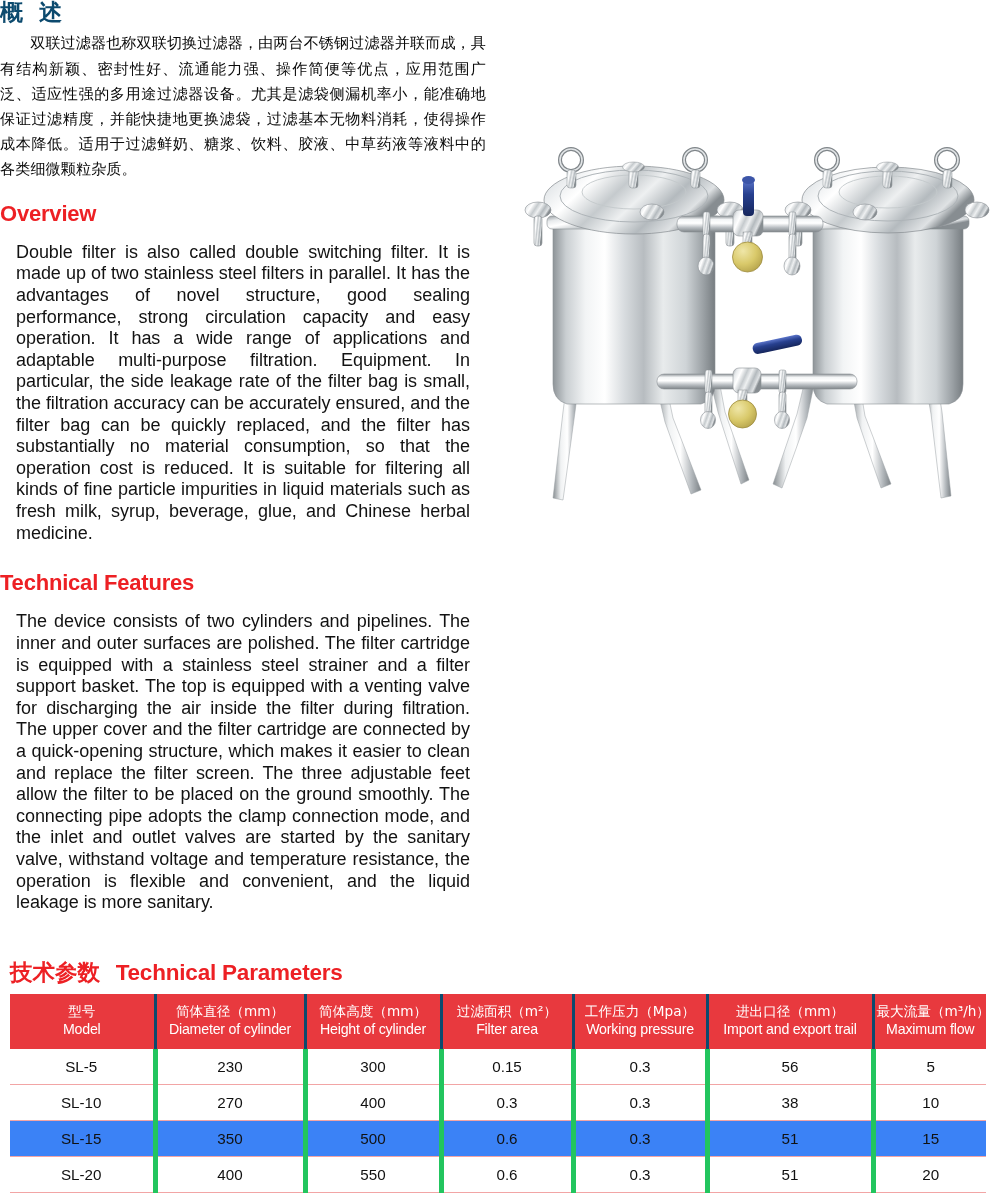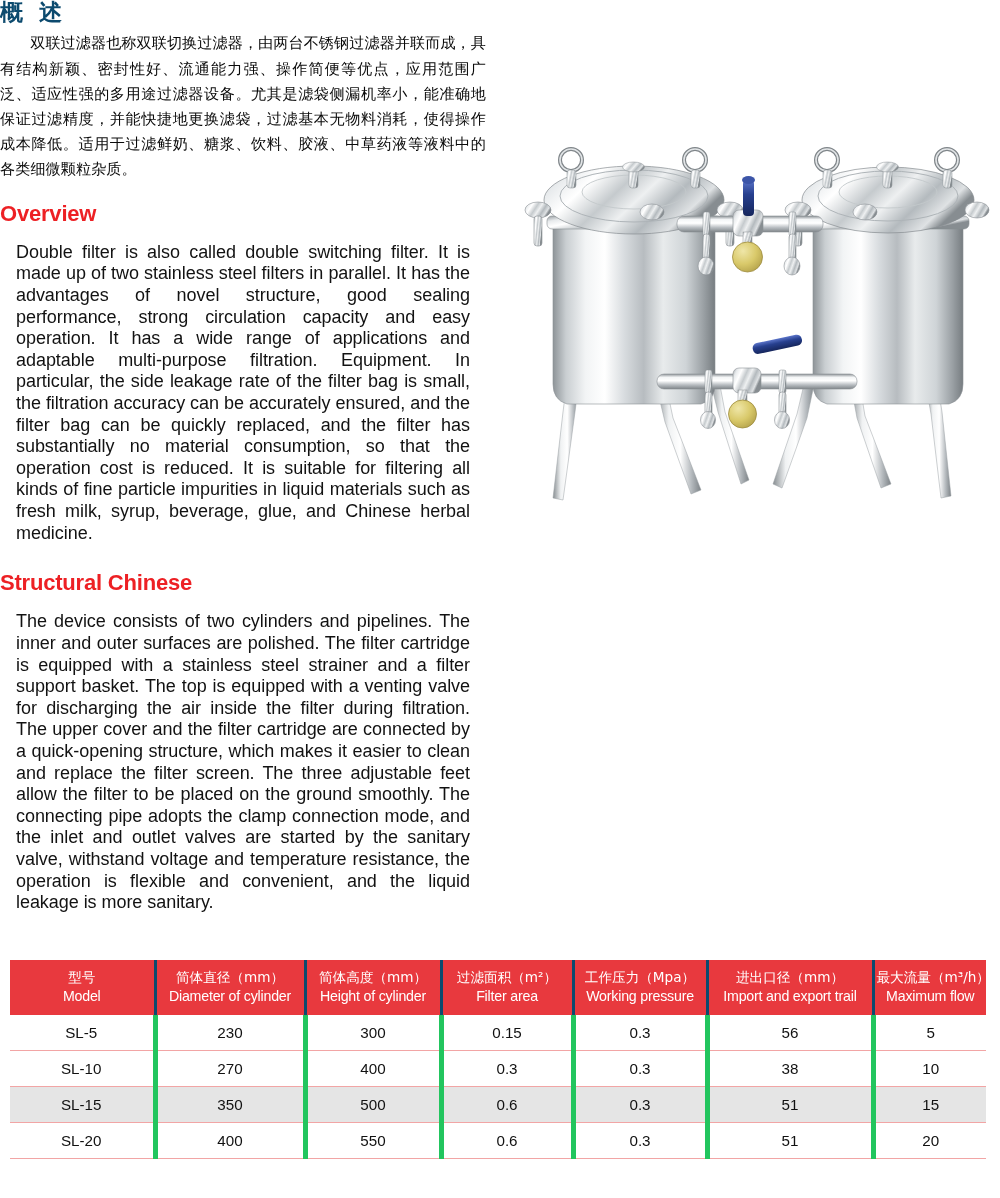--- a/index.html
+++ b/index.html
@@ -137,42 +137,42 @@
   }
   table.params tbody td {
     border-right: 5px solid #22c55e;
     border-bottom: 1px solid #F2A5A5;
     font-size: 15.2px;
     height: 33px;
     color: #111111;
     background: #ffffff;
   }
   table.params tbody td:last-child { border-right: none; }
-  table.params tbody tr.alt td { background: #e5e5e5; }
+  table.params tbody tr.alt td { background: #3b82f6; }
 </style>
 </head>
 <body>
 
 <div class="page">
 
   <div class="text-col">
 
     <div class="block-overview-cn">
       <h2 class="h-cn">概 述</h2>
       <p class="cn">双联过滤器也称双联切换过滤器，由两台不锈钢过滤器并联而成，具有结构新颖、密封性好、流通能力强、操作简便等优点，应用范围广泛、适应性强的多用途过滤器设备。尤其是滤袋侧漏机率小，能准确地保证过滤精度，并能快捷地更换滤袋，过滤基本无物料消耗，使得操作成本降低。适用于过滤鲜奶、糖浆、饮料、胶液、中草药液等液料中的各类细微颗粒杂质。</p>
     </div>
 
     <div class="block-overview-en">
       <h2 class="h-en">Overview</h2>
       <p class="en">Double filter is also called double switching filter. It is made up of two stainless steel filters in parallel. It has the advantages of novel structure, good sealing performance, strong circulation capacity and easy operation. It has a wide range of applications and adaptable multi-purpose filtration. Equipment. In particular, the side leakage rate of the filter bag is small, the filtration accuracy can be accurately ensured, and the filter bag can be quickly replaced, and the filter has substantially no material consumption, so that the operation cost is reduced. It is suitable for filtering all kinds of fine particle impurities in liquid materials such as fresh milk, syrup, beverage, glue, and Chinese herbal medicine.</p>
     </div>
 
 
     <div class="block-struct-en">
-      <h2 class="h-en">Structural Chinese</h2>
+      <h2 class="h-en">Technical Features</h2>
       <p class="en">The device consists of two cylinders and pipelines. The inner and outer surfaces are polished. The filter cartridge is equipped with a stainless steel strainer and a filter support basket. The top is equipped with a venting valve for discharging the air inside the filter during filtration. The upper cover and the filter cartridge are connected by a quick-opening structure, which makes it easier to clean and replace the filter screen. The three adjustable feet allow the filter to be placed on the ground smoothly. The connecting pipe adopts the clamp connection mode, and the inlet and outlet valves are started by the sanitary valve, withstand voltage and temperature resistance, the operation is flexible and convenient, and the liquid leakage is more sanitary.</p>
     </div>
 
   </div>
 
   <div class="photo">
     <svg viewBox="0 0 490 400" xmlns="http://www.w3.org/2000/svg" role="img">
       <defs>
         <linearGradient id="steelV" x1="0" y1="0" x2="1" y2="0">
           <stop offset="0%" stop-color="#8e9498"></stop>
@@ -330,20 +330,21 @@
           <rect x="200" y="280" width="7" height="24" rx="3"></rect>
           <ellipse cx="203" cy="308" rx="7.5" ry="8.5"></ellipse>
           <rect x="274" y="280" width="7" height="24" rx="3"></rect>
           <ellipse cx="277" cy="308" rx="7.5" ry="8.5"></ellipse>
         </g>
       </g>
     </svg>
   </div>
 
   <div class="tech-wrap">
+    <div class="tech-title"><span>技术参数</span>&nbsp;&nbsp;<span class="en">Technical Parameters</span></div>
 
     <table class="params">
       <colgroup>
         <col style="width:145px">
           <col style="width:150px">
           <col style="width:136px">
         <col style="width:132px">
           <col style="width:134px">
           <col style="width:166px">
           <col style="width:113px">

